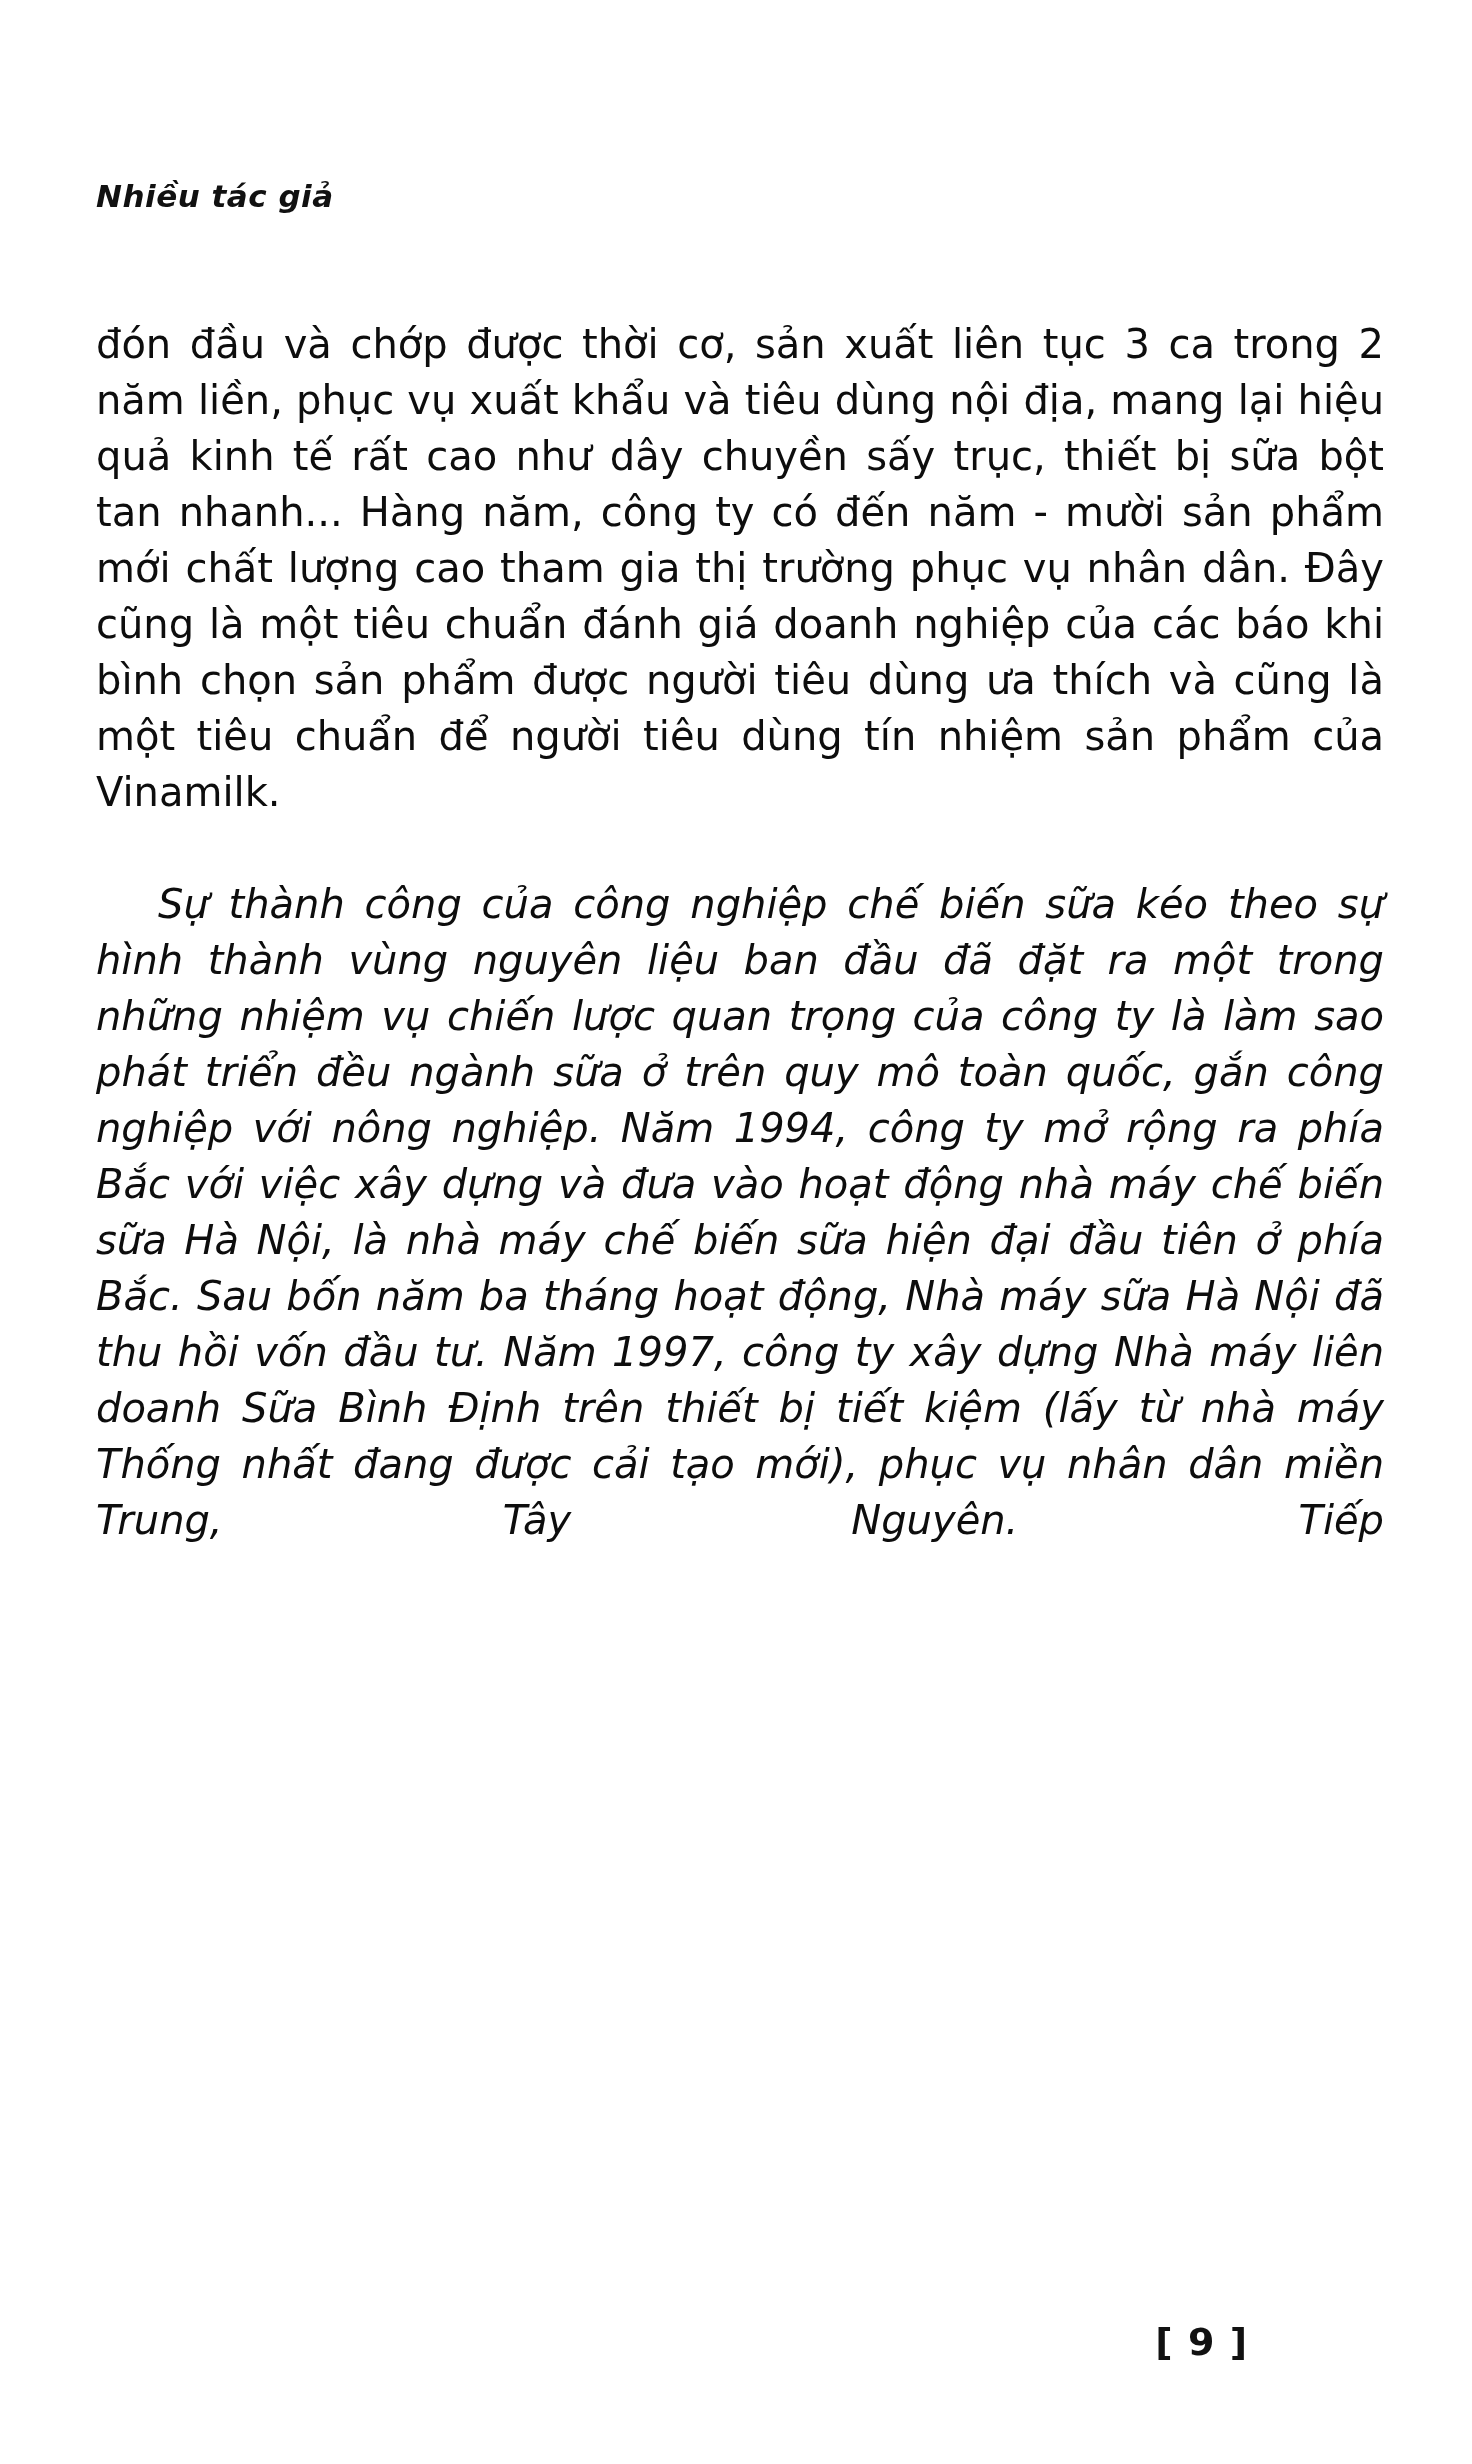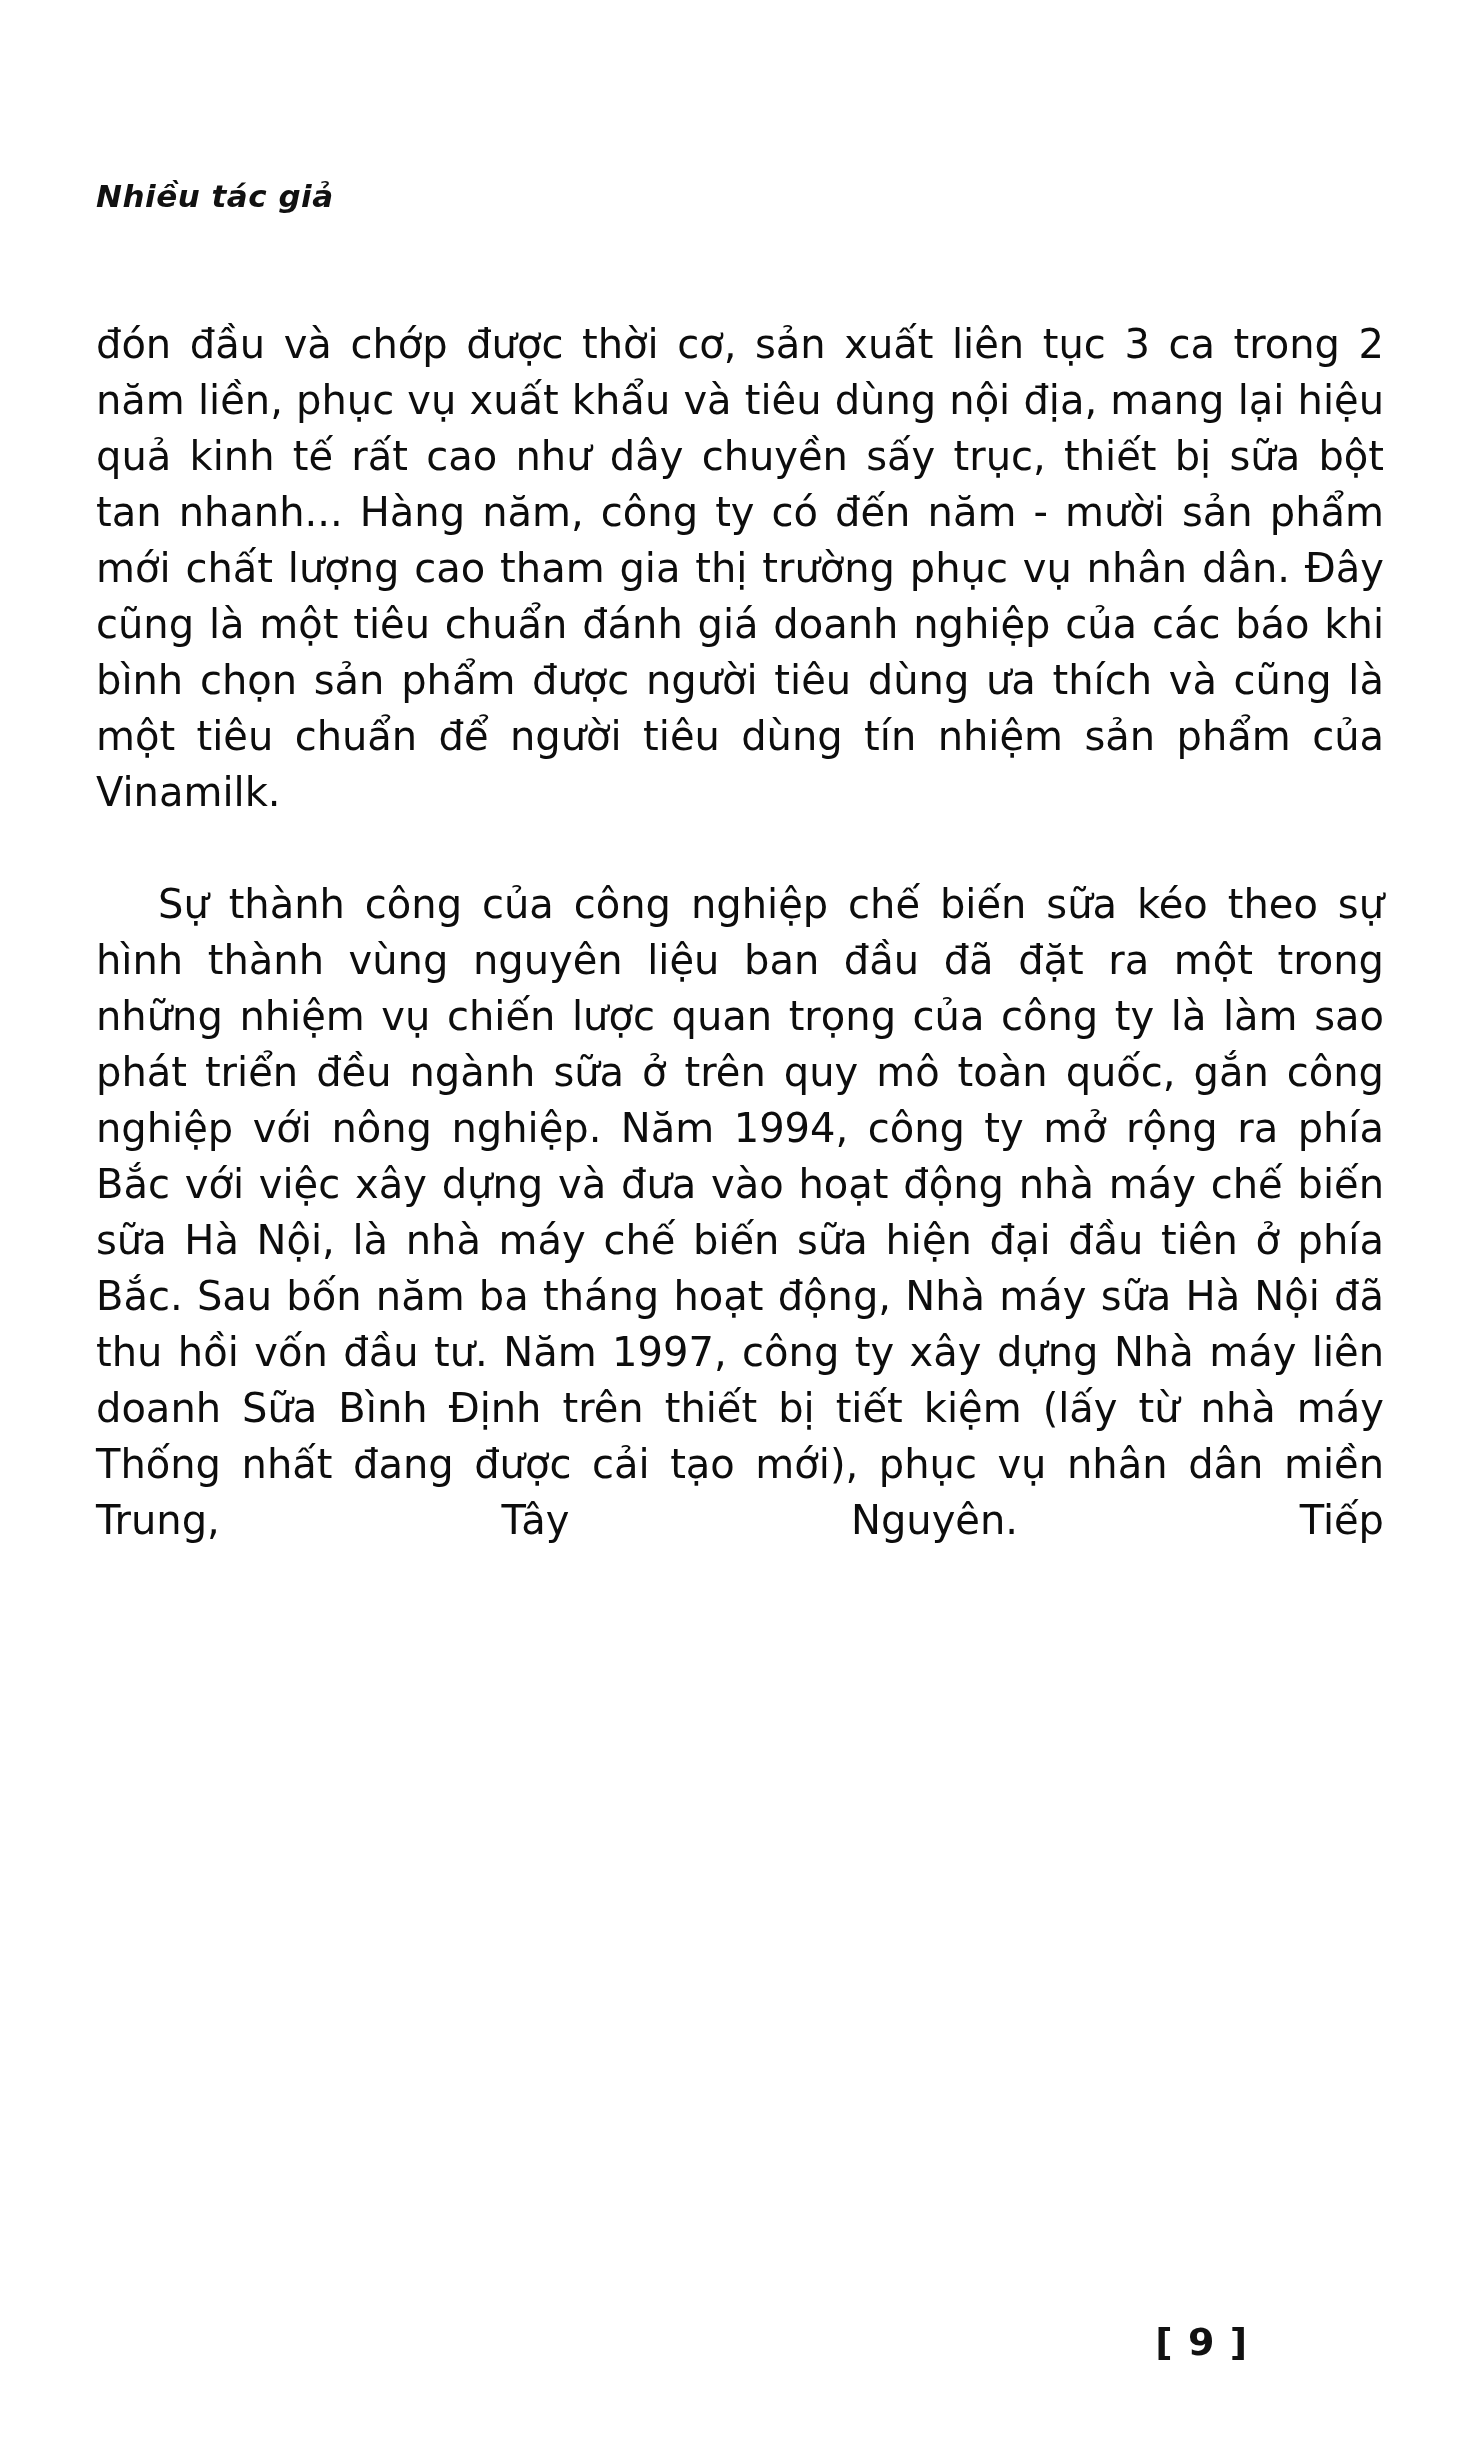--- a/index.html
+++ b/index.html
@@ -49,20 +49,21 @@
   }
   .para {
     margin: 0 0 0 0;
     text-align: justify;
   }
   .para + .para {
     margin-top: 0px;
   }
   .para.indent {
     text-indent: 62px;
+    font-style: italic;
   }
   
   .para:after {
     content: "";
     display: inline-block;
     width: 100%;
   }
   .folio {
     position: absolute;
     right: 96px;

